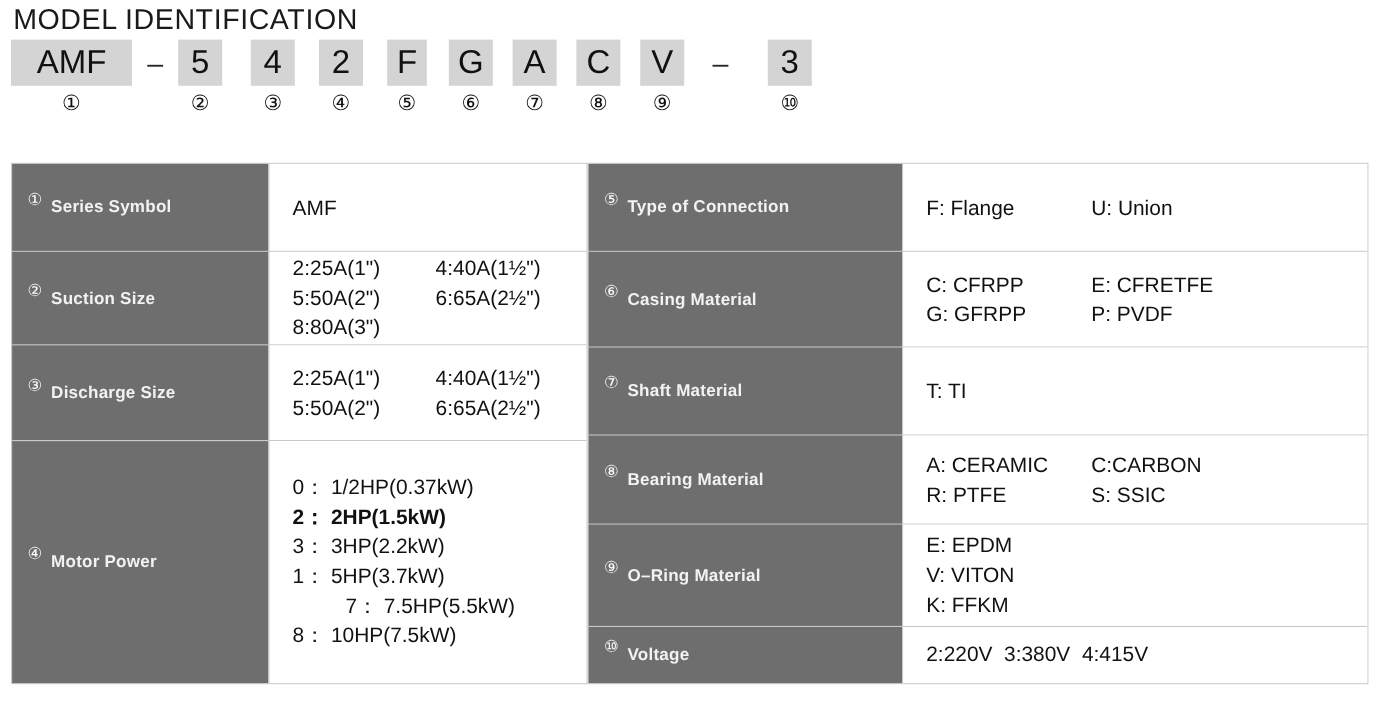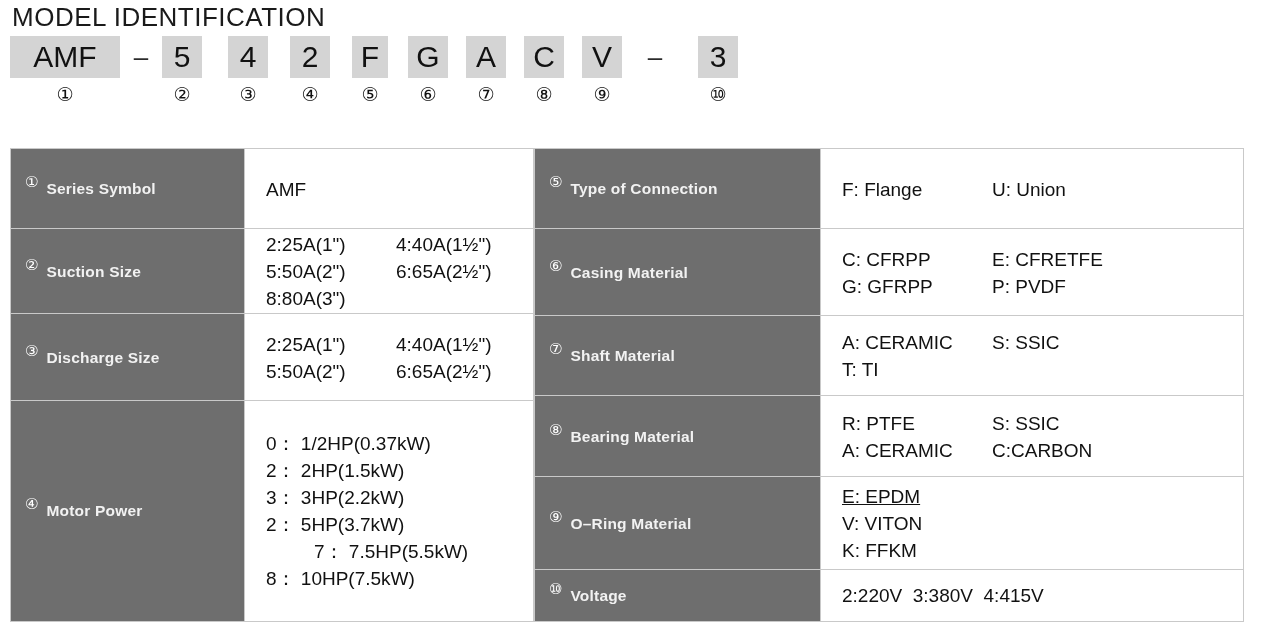--- a/index.html
+++ b/index.html
@@ -158,23 +158,23 @@
       <div class="row" style="top: 252px; height: 220px;">
         <div class="lbl" style="width: 233px;">
           <div class="lbl-inner">
             <span class="lbl-num">④</span>
             <span class="lbl-text">Motor Power</span>
           </div>
         </div>
         <div class="val">
           <div class="val-lines">
             <div class="vline"><span class="c1" style="display: inline-block; min-width: 0px;">0： 1/2HP(0.37kW)</span></div>
-            <div class="vline"><span class="c1" style="display: inline-block; min-width: 0px;">2： 2HP(1.5kW)</span></div>
+            <div class="vline"><span class="c1" style="display: inline-block; min-width: 0px; font-weight: bold;">2： 2HP(1.5kW)</span></div>
             <div class="vline"><span class="c1" style="display: inline-block; min-width: 0px;">3： 3HP(2.2kW)</span></div>
-            <div class="vline"><span class="c1" style="display: inline-block; min-width: 0px;">2： 5HP(3.7kW)</span></div>
+            <div class="vline"><span class="c1" style="display: inline-block; min-width: 0px;">1： 5HP(3.7kW)</span></div>
             <div class="vline"><span class="c1" style="display: inline-block; min-width: 0px; margin-left: 48px;">7： 7.5HP(5.5kW)</span></div>
             <div class="vline"><span class="c1" style="display: inline-block; min-width: 0px;">8： 10HP(7.5kW)</span></div>
           </div>
         </div>
       </div>
       <div class="vdivider" style="left: 233px;"></div>
     </div>
   <div class="tbl tbl-right" id="tbl-right">
       <div class="row" style="top: 0px; height: 80px;">
         <div class="lbl" style="width: 285px;">
@@ -207,51 +207,50 @@
       <div class="divider" style="top: 166px;"></div>
       <div class="row" style="top: 167px; height: 80px;">
         <div class="lbl" style="width: 285px;">
           <div class="lbl-inner">
             <span class="lbl-num">⑦</span>
             <span class="lbl-text">Shaft Material</span>
           </div>
         </div>
         <div class="val">
           <div class="val-lines">
-            <div class="vline"><span class="c1" style="display: inline-block; min-width: 150px;">A: CERAMIC</span><span class="c2">S: SSIC</span></div>
             <div class="vline"><span class="c1" style="display: inline-block; min-width: 0px;">T: TI</span></div>
           </div>
         </div>
       </div>
       <div class="divider" style="top: 246px;"></div>
       <div class="row" style="top: 247px; height: 81px;">
         <div class="lbl" style="width: 285px;">
           <div class="lbl-inner">
             <span class="lbl-num">⑧</span>
             <span class="lbl-text">Bearing Material</span>
           </div>
         </div>
         <div class="val">
           <div class="val-lines">
+            <div class="vline"><span class="c1" style="display: inline-block; min-width: 150px;">A: CERAMIC</span><span class="c2">C:CARBON</span></div>
             <div class="vline"><span class="c1" style="display: inline-block; min-width: 150px;">R: PTFE</span><span class="c2">S: SSIC</span></div>
-            <div class="vline"><span class="c1" style="display: inline-block; min-width: 150px;">A: CERAMIC</span><span class="c2">C:CARBON</span></div>
           </div>
         </div>
       </div>
       <div class="divider" style="top: 327px;"></div>
       <div class="row" style="top: 328px; height: 93px;">
         <div class="lbl" style="width: 285px;">
           <div class="lbl-inner">
             <span class="lbl-num">⑨</span>
             <span class="lbl-text">O–Ring Material</span>
           </div>
         </div>
         <div class="val">
           <div class="val-lines">
-            <div class="vline"><span class="c1" style="display: inline-block; min-width: 0px; text-decoration: underline;">E: EPDM</span></div>
+            <div class="vline"><span class="c1" style="display: inline-block; min-width: 0px;">E: EPDM</span></div>
             <div class="vline"><span class="c1" style="display: inline-block; min-width: 0px; text-align: center;">V: VITON</span></div>
             <div class="vline"><span class="c1" style="display: inline-block; min-width: 0px;">K: FFKM</span></div>
           </div>
         </div>
       </div>
       <div class="divider" style="top: 420px;"></div>
       <div class="row" style="top: 421px; height: 51px;">
         <div class="lbl" style="width: 285px;">
           <div class="lbl-inner">
             <span class="lbl-num">⑩</span>

